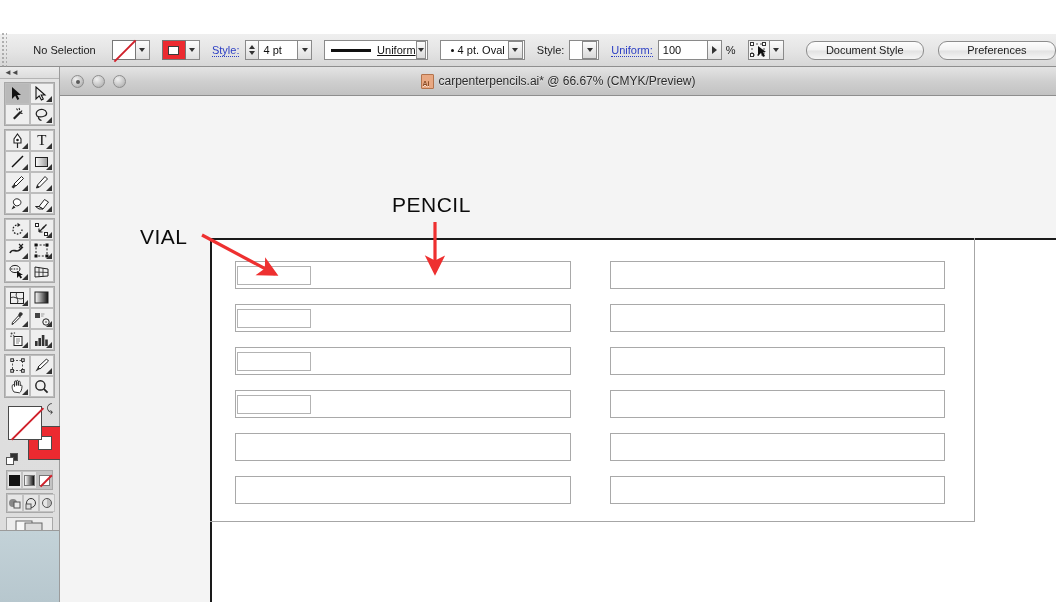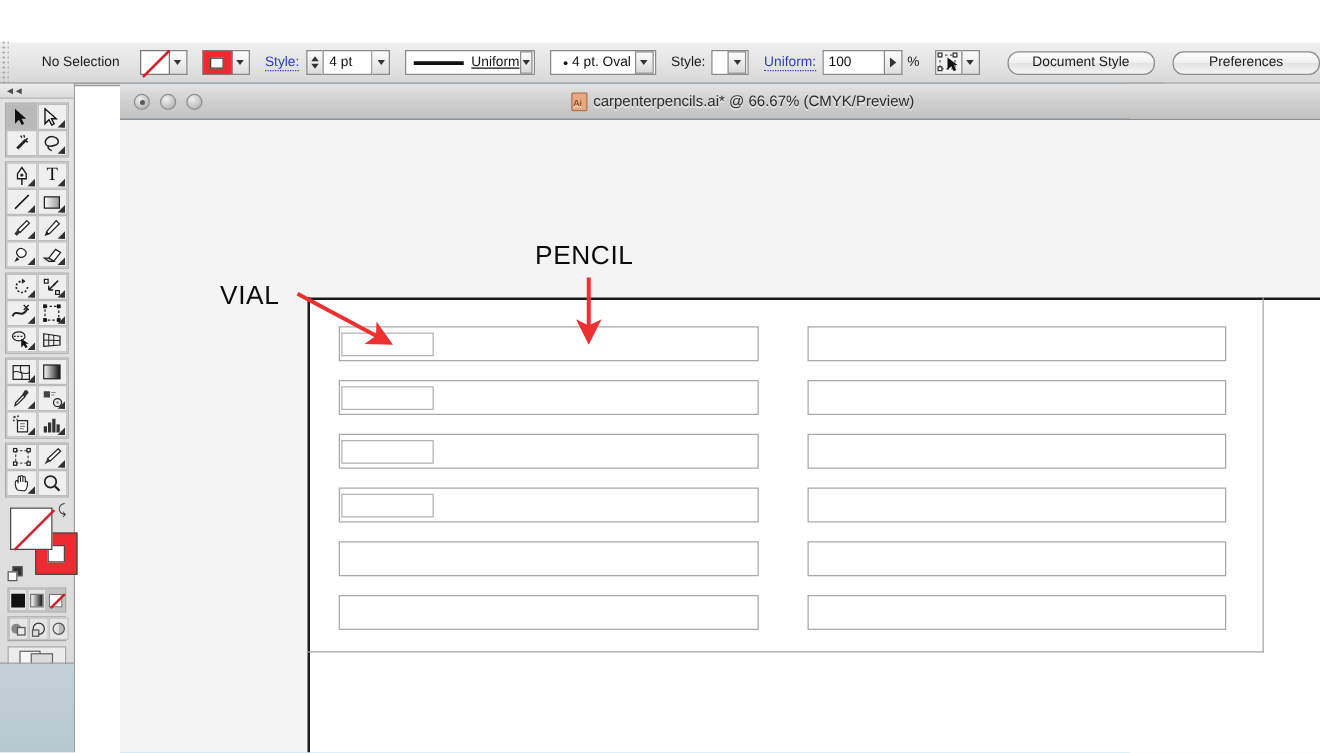--- a/index.html
+++ b/index.html
@@ -163,21 +163,21 @@
     margin:4px 6px 0 6px;height:20px;border:1px solid #a8a8a8;background:#ececec;
     display:flex;align-items:center;justify-content:center;
   }
   .tp-bottom{
     position:absolute;left:0;bottom:0;width:59px;height:72px;
     background:linear-gradient(to bottom,#c3d2d8,#b7c7ce);
     border-top:1px solid #9b9b9b;
   }
 
   
-  .docwin{ position:absolute; left:60px; top:67px; width:808px; height:535px; background:#0ea5e9;margin-left:36px; }
+  .docwin{ position:absolute; left:60px; top:67px; width:808px; height:535px; background:#000000; }
   .titlebar{
     position:absolute;left:0;top:0;width:996px;height:29px;
     background:linear-gradient(to bottom,#e4e4e4 0%,#cfcfcf 52%,#c2c2c2 100%);
     border-bottom:1px solid #8e8e8e;
     display:flex;align-items:center;
   }
   .tl{ width:13px;height:13px;border-radius:50%;margin-left:8px;
     background:radial-gradient(circle at 35% 30%,#f1f1f1,#bdbdbd 70%,#9a9a9a);
     border:1px solid #8e8e8e; position:relative;}
   .tl:first-child{ margin-left:11px; }

